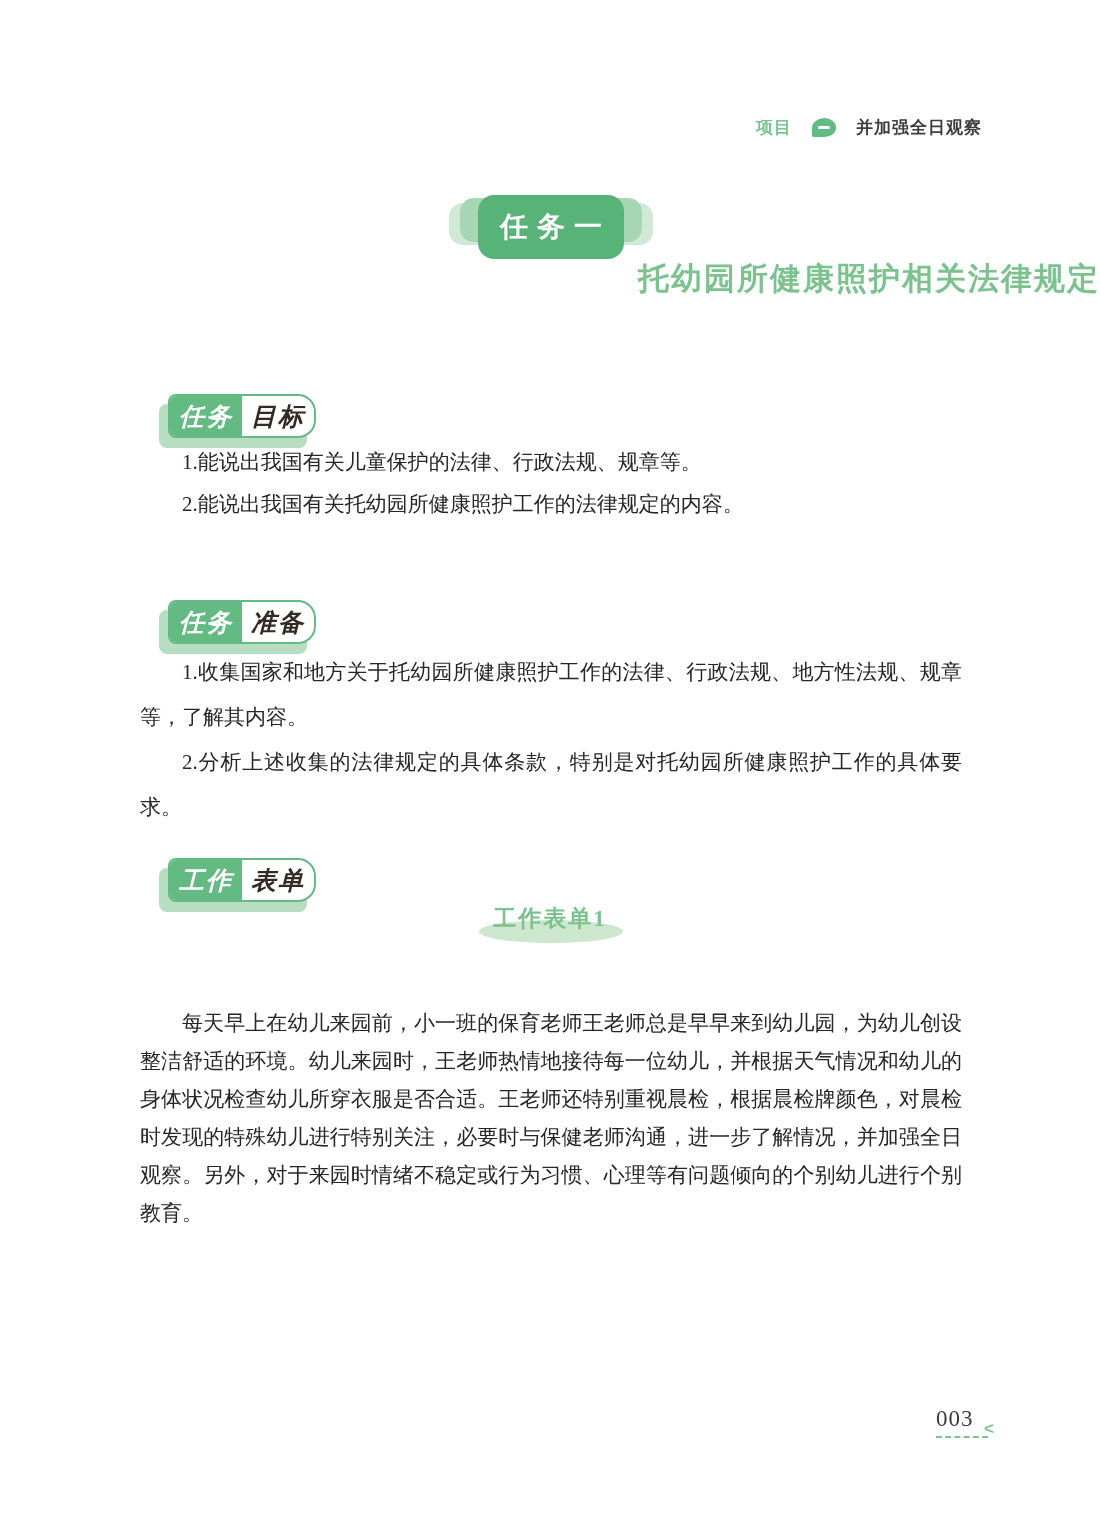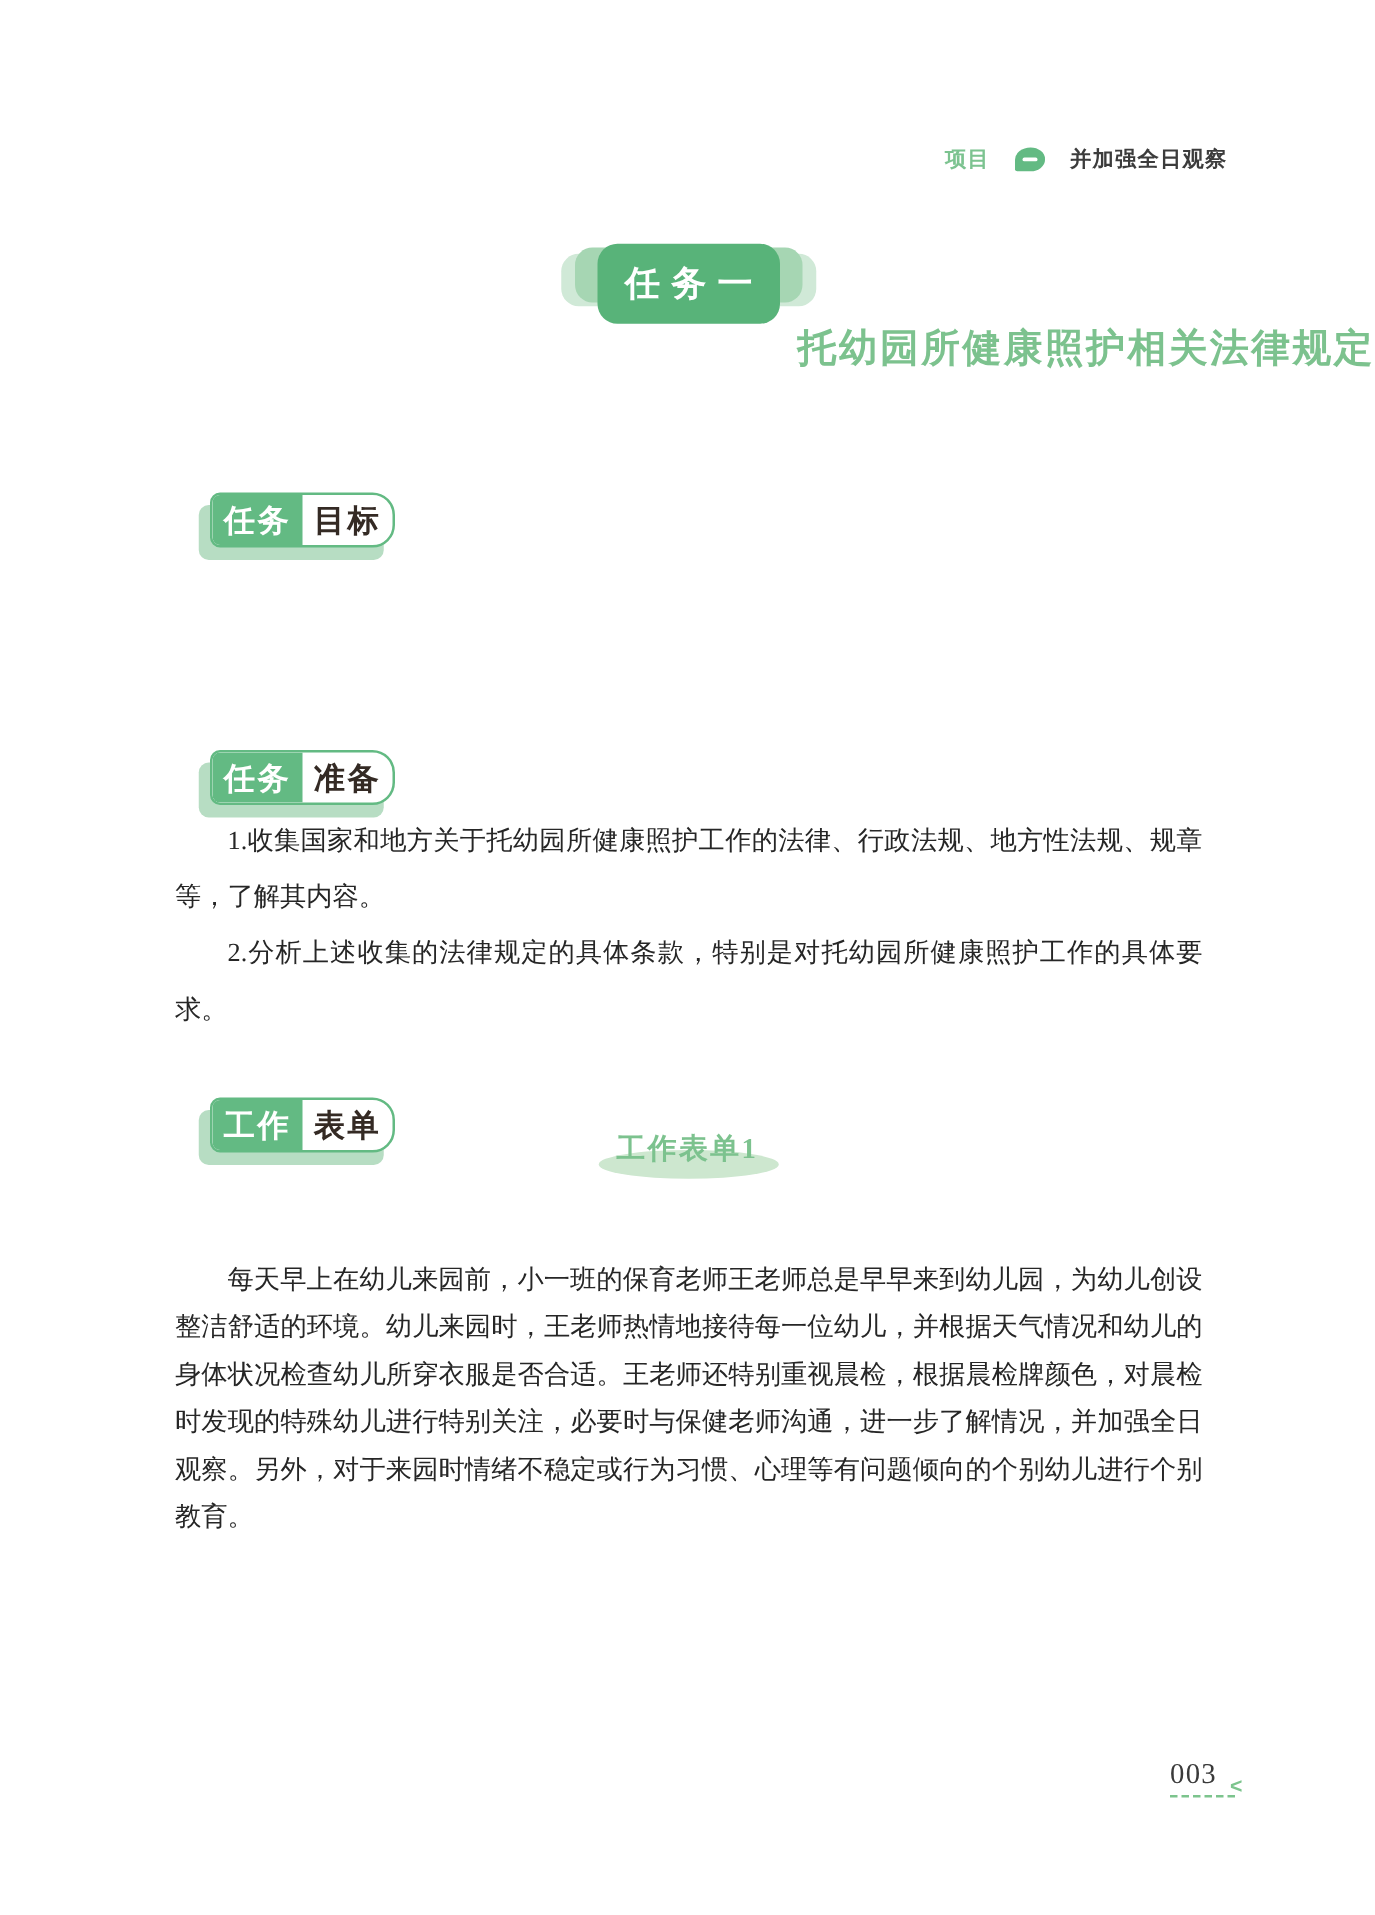--- a/index.html
+++ b/index.html
@@ -33,21 +33,21 @@
   .pill-l2{position:absolute;left:11px;top:3px;width:182px;height:44px;background:var(--green-mid);border-radius:14px;}
   .pill-main{position:absolute;left:29px;top:0;width:146px;height:64px;background:var(--green-dark);border-radius:16px;
     color:#ffffff;font-size:28px;font-weight:bold;letter-spacing:9px;display:flex;align-items:center;justify-content:center;
     padding-left:9px;}
 
   
   .task-title{position:absolute;left:0;right:0;top:258px;text-align:right;color:var(--green-title);
     font-size:31px;font-weight:bold;letter-spacing:2px;}
 
   
-  .sec-badge{position:absolute;width:124px;height:44px;}
+  .sec-badge{position:absolute;width:124px;height:44px;font-style:italic;}
   .sec-badge .shadow{position:absolute;left:-9px;top:10px;width:148px;height:44px;background:var(--green-shadow);
     border-radius:8px 16px 8px 8px;}
   .sec-badge .main{position:absolute;left:0;top:0;width:148px;height:44px;border:2px solid var(--green);
     border-radius:8px 18px 18px 8px;background:#ffffff;display:flex;overflow:hidden;}
   .sec-badge .lft{width:50%;background:var(--green);color:#ffffff;display:flex;align-items:center;justify-content:center;
     font-size:25px;font-weight:bold;letter-spacing:2px;}
   .sec-badge .rgt{width:50%;color:var(--ink-heavy);display:flex;align-items:center;justify-content:center;
     font-size:25px;font-weight:bold;letter-spacing:2px;}
 
   
@@ -96,35 +96,39 @@
   <h1 class="task-title">托幼园所健康照护相关法律规定</h1>
 
   <div class="sec-badge" style="left:168px;top:394px;">
     <div class="shadow"></div>
     <div class="main">
       <span class="lft">任务</span>
       <span class="rgt">目标</span>
     </div>
   </div>
 
+  <div class="textblock goals-block">
+    <p>1.能说出我国有关儿童保护的法律、行政法规、规章等。</p>
+    <p>2.能说出我国有关托幼园所健康照护工作的法律规定的内容。</p>
+  </div>
 
   <div class="sec-badge" style="left:168px;top:600px;">
     <div class="shadow"></div>
     <div class="main">
       <span class="lft">任务</span>
       <span class="rgt">准备</span>
     </div>
   </div>
 
   <div class="textblock prep-block">
     <p>1.收集国家和地方关于托幼园所健康照护工作的法律、行政法规、地方性法规、规章等，了解其内容。</p>
     <p>2.分析上述收集的法律规定的具体条款，特别是对托幼园所健康照护工作的具体要求。</p>
   </div>
 
-  <div class="sec-badge" style="left:168px;top:858px;margin-top:20px;">
+  <div class="sec-badge" style="left:168px;top:858px;">
     <div class="shadow"></div>
     <div class="main">
       <span class="lft">工作</span>
       <span class="rgt">表单</span>
     </div>
   </div>
 
   <div class="sheet-title-wrap">
     <span class="sheet-ellipse"></span>
     <span class="sheet-title">工作表单1</span>

